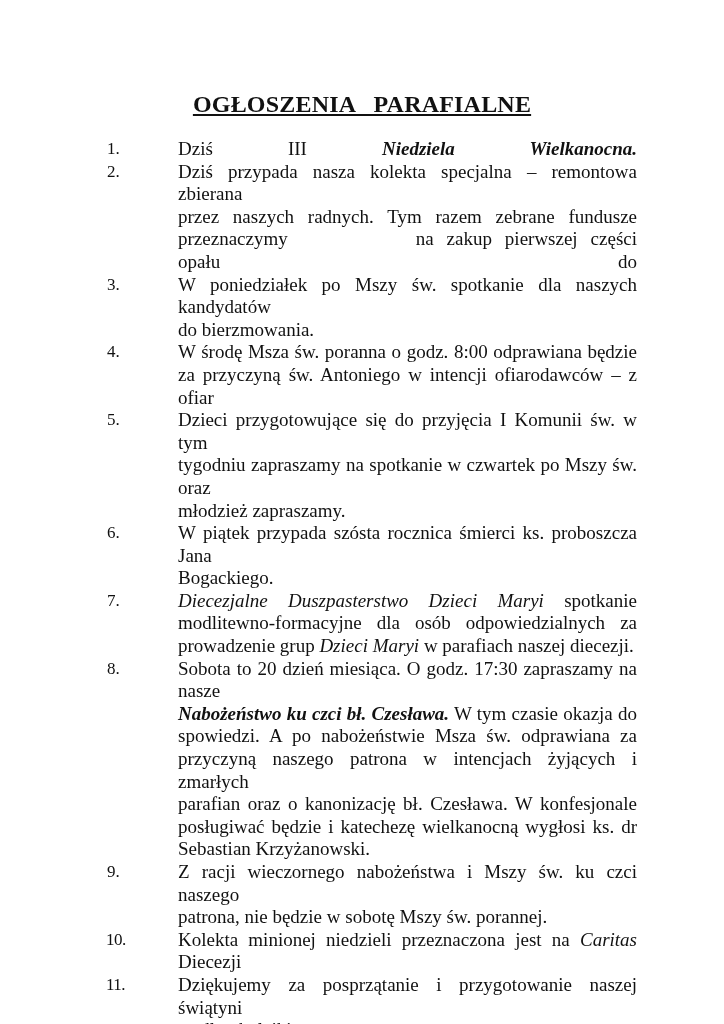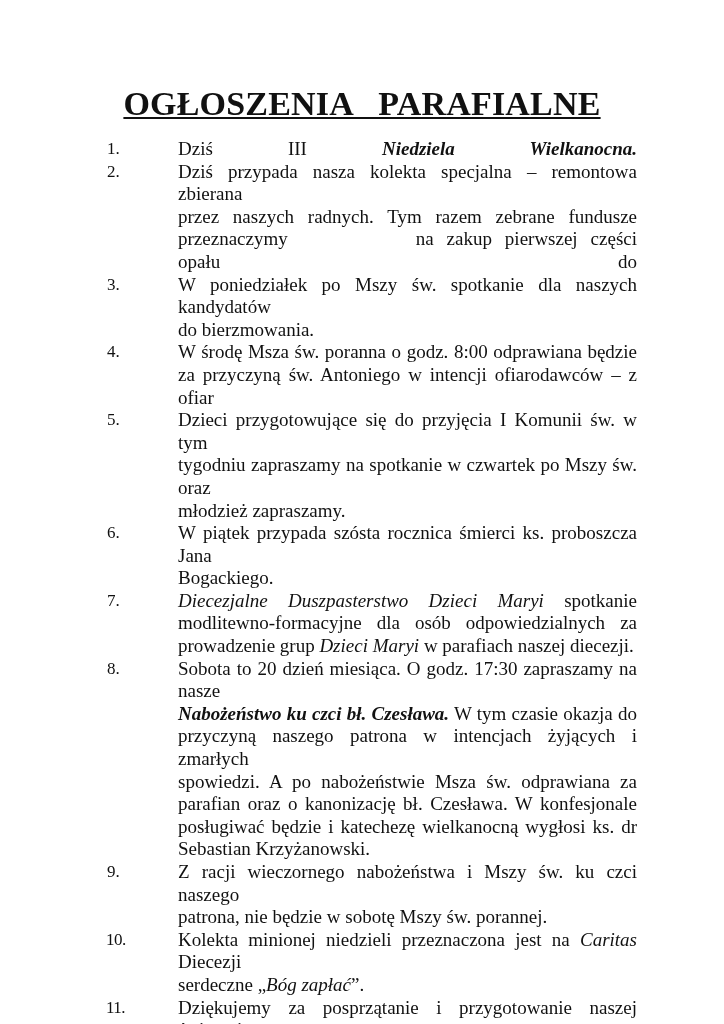--- a/index.html
+++ b/index.html
@@ -23,21 +23,21 @@
       height: 1024px;
       background: #ffffff;
     }
     .title {
       position: absolute;
       top: 84px;
       left: 0;
       width: 724px;
       text-align: center;
       margin: 0;
-      font-size: 34px;
+      font-size: 24px;
       font-weight: bold;
       letter-spacing: 0.2px;
       line-height: 40px;
     }
     .title span {
       text-decoration: underline;
       text-decoration-thickness: 2px;
       text-underline-offset: 2px;
       white-space: pre;
     }
@@ -127,35 +127,34 @@
       <li class="item">
         <span class="num">7.</span>
         <span class="line"><em>Diecezjalne Duszpasterstwo Dzieci Maryi</em><span> spotkanie</span></span>
         <span class="line"><span>modlitewno-formacyjne dla osób odpowiedzialnych za</span></span>
         <span class="line last"><span>prowadzenie grup </span><em>Dzieci Maryi</em><span> w parafiach naszej diecezji.</span></span>
       </li>
       <li class="item">
         <span class="num">8.</span>
         <span class="line"><span>Sobota to 20 dzień miesiąca. O godz. 17:30 zapraszamy na nasze</span></span>
         <span class="line"><strong class="bi">Nabożeństwo ku czci bł. Czesława.</strong><span> W tym czasie okazja do</span></span>
+        <span class="line"><span>spowiedzi. A po nabożeństwie Msza św. odprawiana za</span></span>
         <span class="line"><span>przyczyną naszego patrona w intencjach żyjących i zmarłych</span></span>
-        <span class="line"><span>spowiedzi. A po nabożeństwie Msza św. odprawiana za</span></span>
         <span class="line"><span>parafian oraz o kanonizację bł. Czesława. W konfesjonale</span></span>
         <span class="line"><span>posługiwać będzie i katechezę wielkanocną wygłosi ks. dr</span></span>
         <span class="line last"><span>Sebastian Krzyżanowski.</span></span>
       </li>
       <li class="item">
         <span class="num">9.</span>
         <span class="line"><span>Z racji wieczornego nabożeństwa i Mszy św. ku czci naszego</span></span>
         <span class="line last"><span>patrona, nie będzie w sobotę Mszy św. porannej.</span></span>
       </li>
       <li class="item">
         <span class="num wide">10.</span>
         <span class="line"><span>Kolekta minionej niedzieli przeznaczona jest na </span><em>Caritas</em><span> Diecezji</span></span>
-        <span class="line last"><span>serdeczne „</span><em>Bóg zapłać</em><span>”.</span></span>
       </li>
       <li class="item">
         <span class="num wide">11.</span>
         <span class="line"><span>Dziękujemy za posprzątanie i przygotowanie naszej świątyni</span></span>
         <span class="line last"><span>według kolejki.</span></span>
       </li>
     </ol>
 </div>
 
 </body></html>

